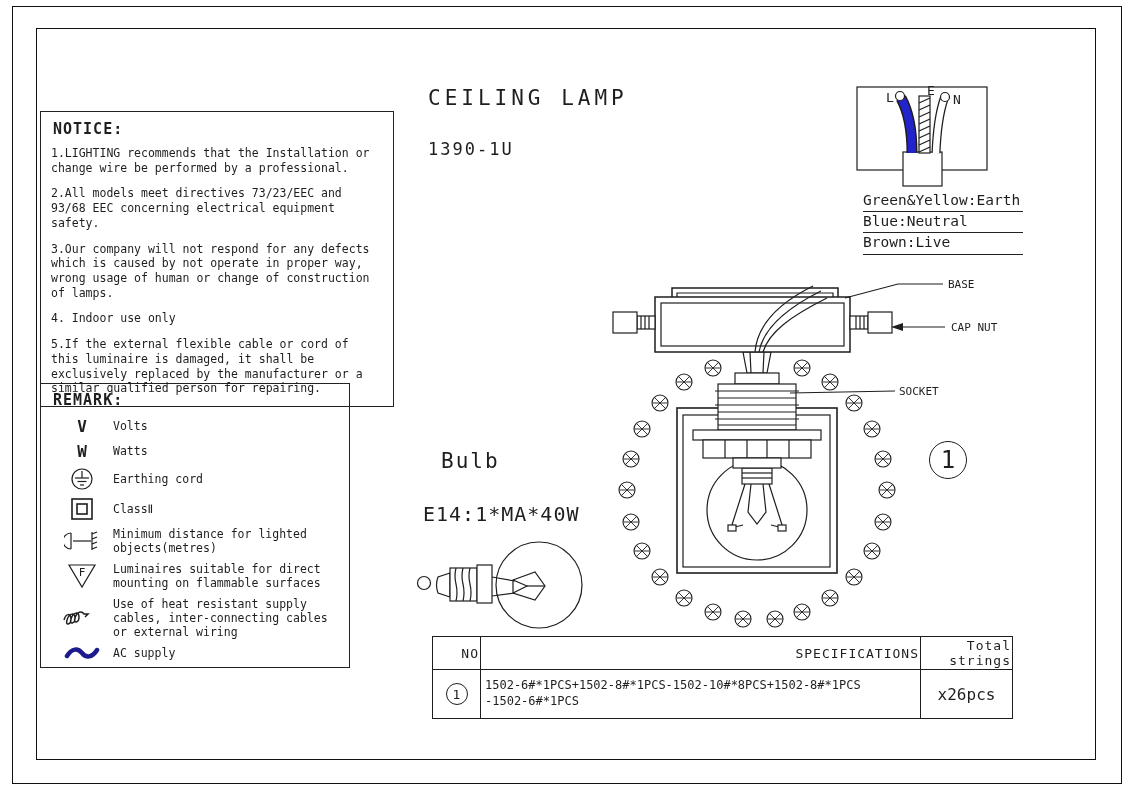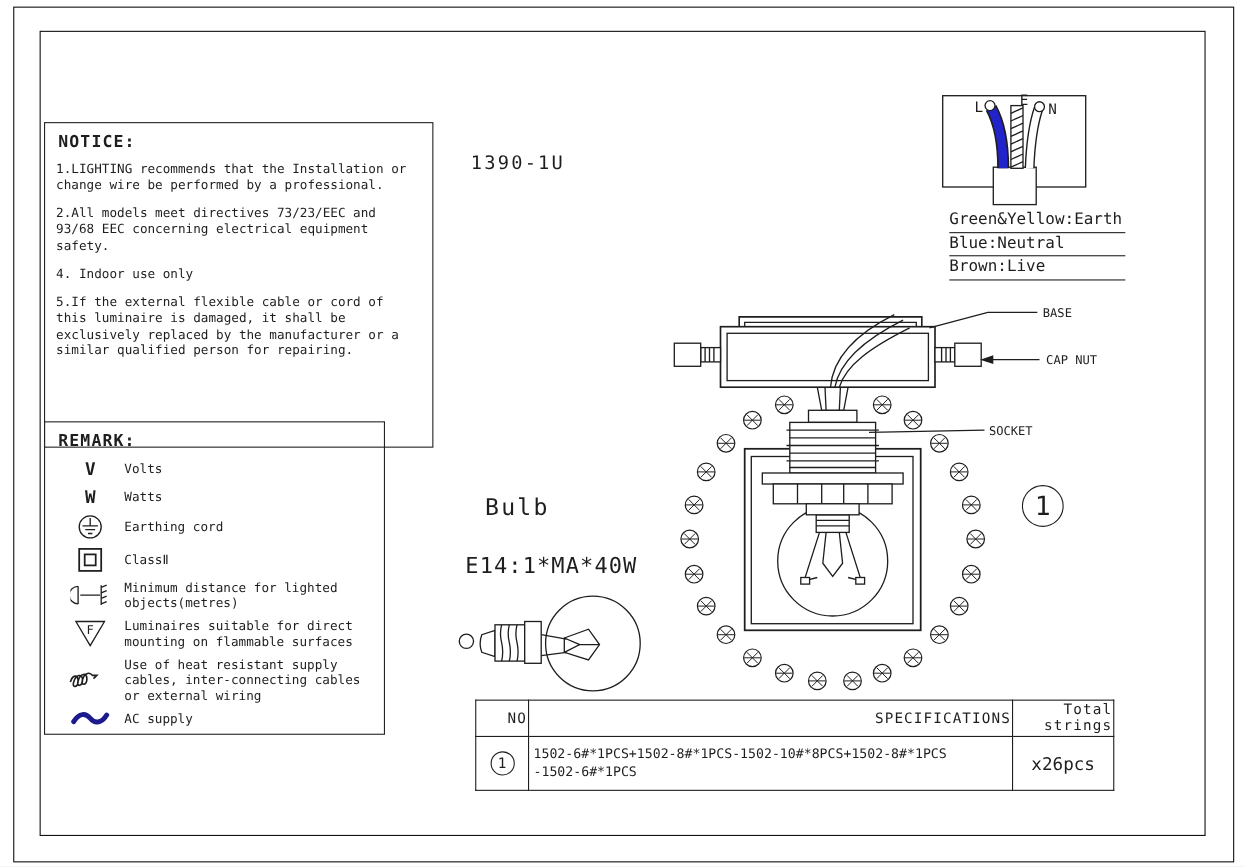--- a/index.html
+++ b/index.html
@@ -66,20 +66,21 @@
 <body>
 
 <div class="page">
   <div class="border-outer"></div>
   <div class="border-inner"></div>
 
   <div class="notice-box">
     <div class="box-title">NOTICE:</div>
     <p class="notice-item">1.LIGHTING recommends that the Installation or change wire be performed by a professional.</p>
     <p class="notice-item">2.All models meet directives 73/23/EEC and 93/68 EEC concerning electrical equipment safety.</p>
+    <p class="notice-item">3.Our company will not respond for any defects which is caused by not operate in proper way, wrong usage of human or change of construction of lamps.</p>
     <p class="notice-item">4. Indoor use only</p>
     <p class="notice-item">5.If the external flexible cable or cord of this luminaire is damaged, it shall be exclusively replaced by the manufacturer or a similar qualified person for repairing.</p>
   </div>
 
   <div class="remark-box">
     <div class="box-title">REMARK:</div>
 
     <div class="remark-row">
       <span class="remark-sym sym-letter">V</span>
       <span class="remark-label">Volts</span>
@@ -151,20 +152,21 @@
     <div class="remark-row">
       <span class="remark-sym">
         <svg width="36" height="16" viewBox="0 0 36 16">
           <path d="M3,10 C8,2 14,2 18,7 C22,12 28,12 33,4" fill="none" stroke="#1b1b8e" stroke-width="4.5" stroke-linecap="round"></path>
         </svg>
       </span>
       <span class="remark-label">AC supply</span>
     </div>
   </div>
 
+  <div class="main-title">CEILING LAMP</div>
   <div class="model-no">1390-1U</div>
 
   <svg class="wiring-svg" width="135" height="105" viewBox="0 0 135 105">
     <rect x="2" y="2" width="130" height="83" class="lnw"></rect>
     <rect x="48" y="67" width="39" height="34" class="lnw"></rect>
     <path d="M57,68 C57,40 52,24 46,13" stroke="#1e1e1e" stroke-width="11" fill="none"></path>
     <path d="M57,68 C57,40 52,24 46,13" stroke="#2323cc" stroke-width="8" fill="none"></path>
     <circle cx="45" cy="11" r="4.5" class="lnw"></circle>
     <rect x="64" y="11" width="11" height="57" class="lnw"></rect>
     <line x1="64" y1="18" x2="75" y2="13" class="ln"></line>

